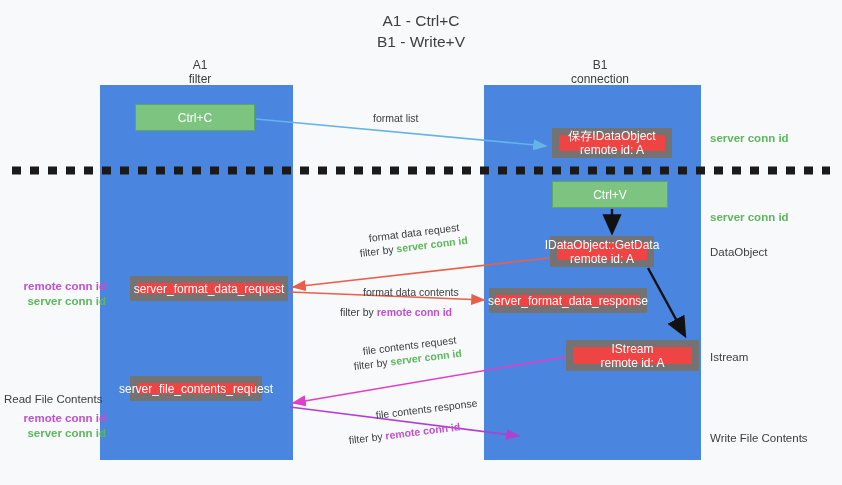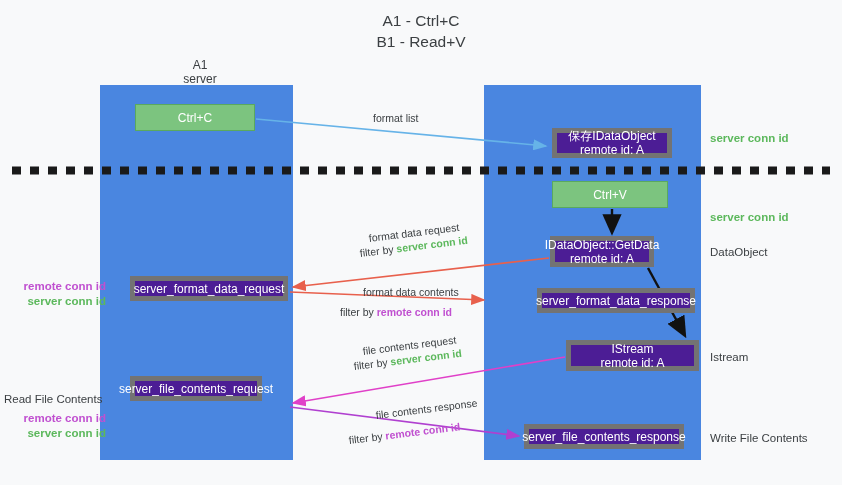--- a/index.html
+++ b/index.html
@@ -40,29 +40,29 @@
   }
 
   
   .node{
     box-sizing:border-box;
     display:flex;flex-direction:column;align-items:center;justify-content:center;
     color:#ffffff;font-size:12px;line-height:14px;text-align:center;
     white-space:pre-line;
   }
   .green{background:#7cc47f;border:1px solid #5aa95e;}
-  .orange{background:#4c1d95;border:5px solid #737373;}
+  .orange{background:#ef4444;border:7px solid #737373;}
 
   #n-ctrlc{left:135px;top:104px;width:120px;height:27px;}
   #n-dataobject{left:552px;top:128px;width:120px;height:30px;}
   #n-ctrlv{left:552px;top:181px;width:116px;height:27px;}
   #n-getdata{left:550px;top:236px;width:104px;height:31px;}
   #n-istream{left:566px;top:340px;width:133px;height:31px;}
   #n-fmt-req{left:130px;top:276px;width:158px;height:25px;text-align:center;}
-  #n-fmt-resp{left:489px;top:288px;width:158px;height:25px;margin-left:48px;}
+  #n-fmt-resp{left:489px;top:288px;width:158px;height:25px;}
   #n-file-req{left:130px;top:376px;width:132px;height:25px;}
   #n-file-resp{left:524px;top:424px;width:160px;height:25px;}
 
   
   .side{font-size:11.5px;line-height:15px;}
   .green-t{color:#5cb85c;font-weight:bold;}
   .purple-t{color:#c050d0;font-weight:bold;}
   .plain-t{color:#3c4043;}
   #s-conn1{left:710px;top:131px;}
   #s-conn2{left:710px;top:210px;}
@@ -90,24 +90,26 @@
 </style>
 </head>
 <body>
 
 <div id="stage">
 
   <div class="abs lane" id="lane-a1"></div>
   <div class="abs lane" id="lane-b1"></div>
 
   <div class="abs" id="title">A1 - Ctrl+C
-B1 - Read+V</div>
+B1 - Write+V</div>
 
   <div class="abs lane-head" id="head-a1">A1
-server</div>
+filter</div>
+  <div class="abs lane-head" id="head-b1">B1
+connection</div>
 
   <svg class="abs" id="edges-svg" style="left:0;top:0;width:842px;height:485px;">
     <defs>
       <marker id="ah-blue" markerWidth="9" markerHeight="7" refX="8" refY="3.5" orient="auto">
         <polygon points="0 0, 9 3.5, 0 7" fill="#66b3e8"></polygon>
       </marker>
       <marker id="ah-red" markerWidth="9" markerHeight="7" refX="8" refY="3.5" orient="auto">
         <polygon points="0 0, 9 3.5, 0 7" fill="#e8604c"></polygon>
       </marker>
       <marker id="ah-magenta" markerWidth="9" markerHeight="7" refX="8" refY="3.5" orient="auto">
@@ -144,21 +146,20 @@
   <div class="abs node orange" id="n-dataobject">保存IDataObject
 remote id: A</div>
   <div class="abs node green" id="n-ctrlv">Ctrl+V</div>
   <div class="abs node orange" id="n-getdata">IDataObject::GetData
 remote id: A</div>
   <div class="abs node orange" id="n-istream">IStream
 remote id: A</div>
   <div class="abs node orange" id="n-fmt-req">server_format_data_request</div>
   <div class="abs node orange" id="n-fmt-resp">server_format_data_response</div>
   <div class="abs node orange" id="n-file-req">server_file_contents_request</div>
-  <div class="abs node orange" id="n-file-resp">server_file_contents_response</div>
 
   <div class="abs side green-t" id="s-conn1">server conn id</div>
   <div class="abs side green-t" id="s-conn2">server conn id</div>
   <div class="abs side plain-t" id="s-dataobject">DataObject</div>
   <div class="abs side plain-t" id="s-istream">Istream</div>
   <div class="abs side plain-t" id="s-write">Write File Contents</div>
   <div class="abs side plain-t" id="s-read">Read File Contents</div>
 
   <div class="abs side" id="s-left1">
     <div class="purple-t">remote conn id</div>

